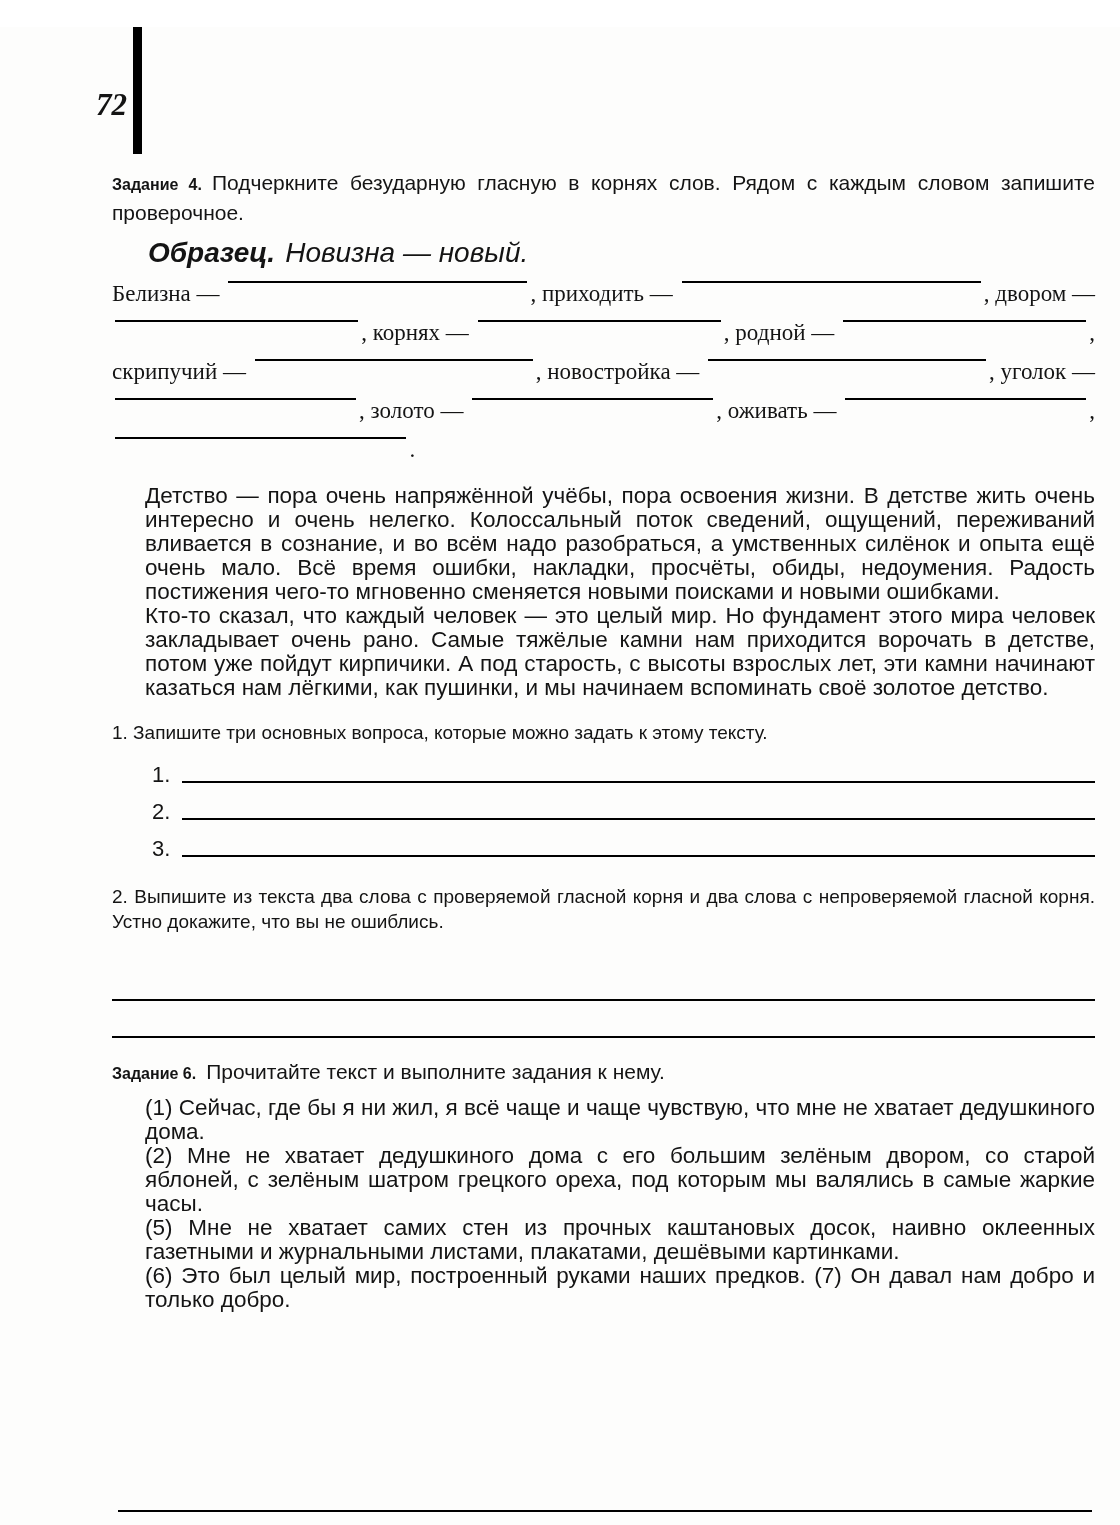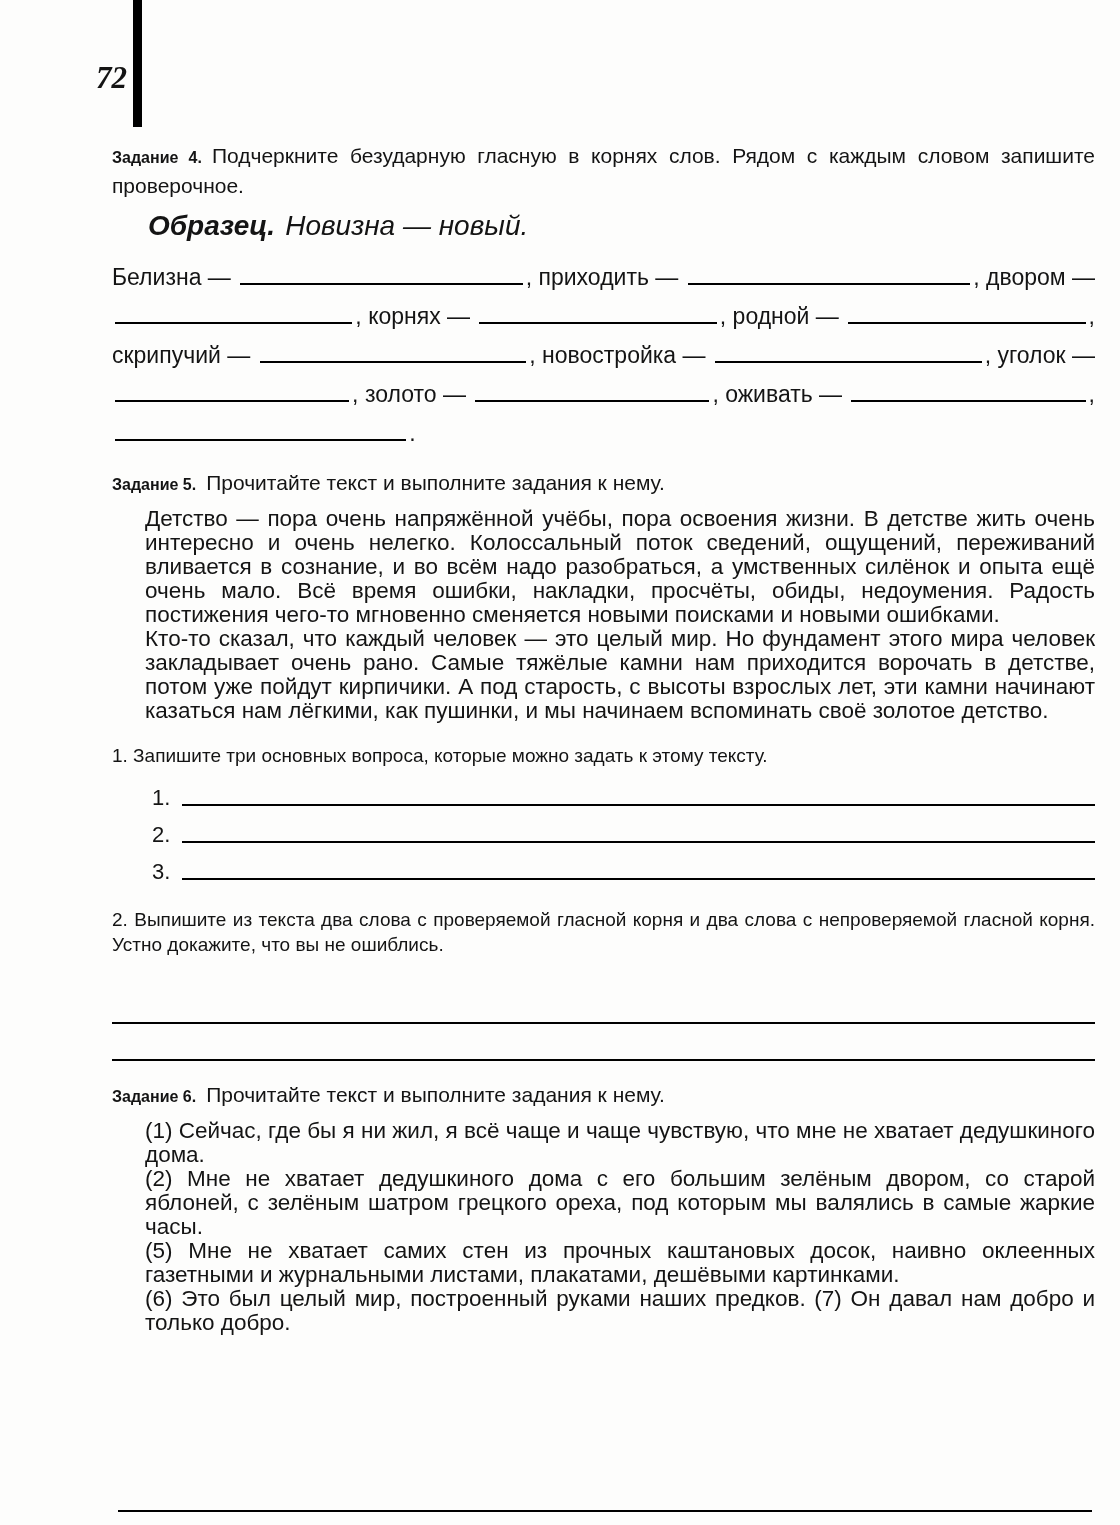--- a/index.html
+++ b/index.html
@@ -4,21 +4,21 @@
 <style>
   html,body { margin:0; padding:0; }
   body {
     width:1120px; height:1525px;
     background:#ffffff;
     font-family:"Liberation Sans", sans-serif;
     color:#141414;
     position:relative;
     overflow:hidden;
   }
-  .sheet { position:absolute; inset:0; background:#fdfdfc; }
+  .sheet { position:absolute; inset:0; background:#fdfdfc;margin-top:27px; }
 
   
   .spine-bar { position:absolute; left:133px; top:0; width:9px; height:127px; background:#000; }
 
   .page-number {
     position:absolute; left:96px; top:60px;
     font-family:"Liberation Serif", serif;
     font-weight:bold; font-style:italic;
     font-size:31px;
   }
@@ -36,21 +36,21 @@
 
   .content { position:absolute; left:112px; top:142px; width:983px; }
 
   .task-head { margin:0; text-align:justify; font-size:21px; line-height:28px; }
   .task-label { font-size:16px; font-weight:bold; margin-right:10px; }
 
   .sample { margin:10px 0 0 36px; font-style:italic; font-size:28px; }
   .sample b { margin-right:10px; }
 
   .fill-lines { margin-top:12px; font-size:23px; }
-  .fill-line { display:flex; align-items:flex-end; height:39px; }
+  .fill-line { display:flex; align-items:flex-start; height:39px;font-family:Liberation Serif, serif; }
   .fill-word { white-space:pre; padding-bottom:2px; }
   .blank { flex-grow:1; border-bottom:2px solid #000; margin:0 3px 8px 3px; min-width:30px; }
 
   .section-gap { margin-top:20px; }
 
   .text-block { margin:8px 0 0 33px; }
   .text-block .para { margin:0; text-align:justify; font-size:22.5px; line-height:24px; }
 
   .sub-question { margin:20px 0 0 0; text-align:justify; font-size:19px; line-height:25px; }
 
@@ -110,21 +110,20 @@
           <span class="fill-word">, оживать — </span>
           <span class="blank" style="flex-grow: 1;"></span>
           <span class="fill-word">,</span>
         </div>
         <div class="fill-line">
           <span class="blank" style="flex-grow: 0.3;"></span>
           <span class="fill-word">.</span>
         </div>
       </div>
 
-    <p class="task-head section-gap"><b class="task-label">Задание 5.</b><span>Прочитайте текст и выполните задания к нему.</span></p>
 
     <div class="text-block">
         <p class="para">Детство — пора очень напряжённой учёбы, пора освоения жизни. В детстве жить очень интересно и очень нелегко. Колоссальный поток сведений, ощущений, переживаний вливается в сознание, и во всём надо разобраться, а умственных силёнок и опыта ещё очень мало. Всё время ошибки, накладки, просчёты, обиды, недоумения. Радость постижения чего-то мгновенно сменяется новыми поисками и новыми ошибками.</p>
         <p class="para">Кто-то сказал, что каждый человек — это целый мир. Но фундамент этого мира человек закладывает очень рано. Самые тяжёлые камни нам приходится ворочать в детстве, потом уже пойдут кирпичики. А под старость, с высоты взрослых лет, эти камни начинают казаться нам лёгкими, как пушинки, и мы начинаем вспоминать своё золотое детство.</p>
       </div>
 
     <p class="sub-question">1. Запишите три основных вопроса, которые можно задать к этому тексту.</p>
 
     <div class="answers">
       <div class="answer-row">

